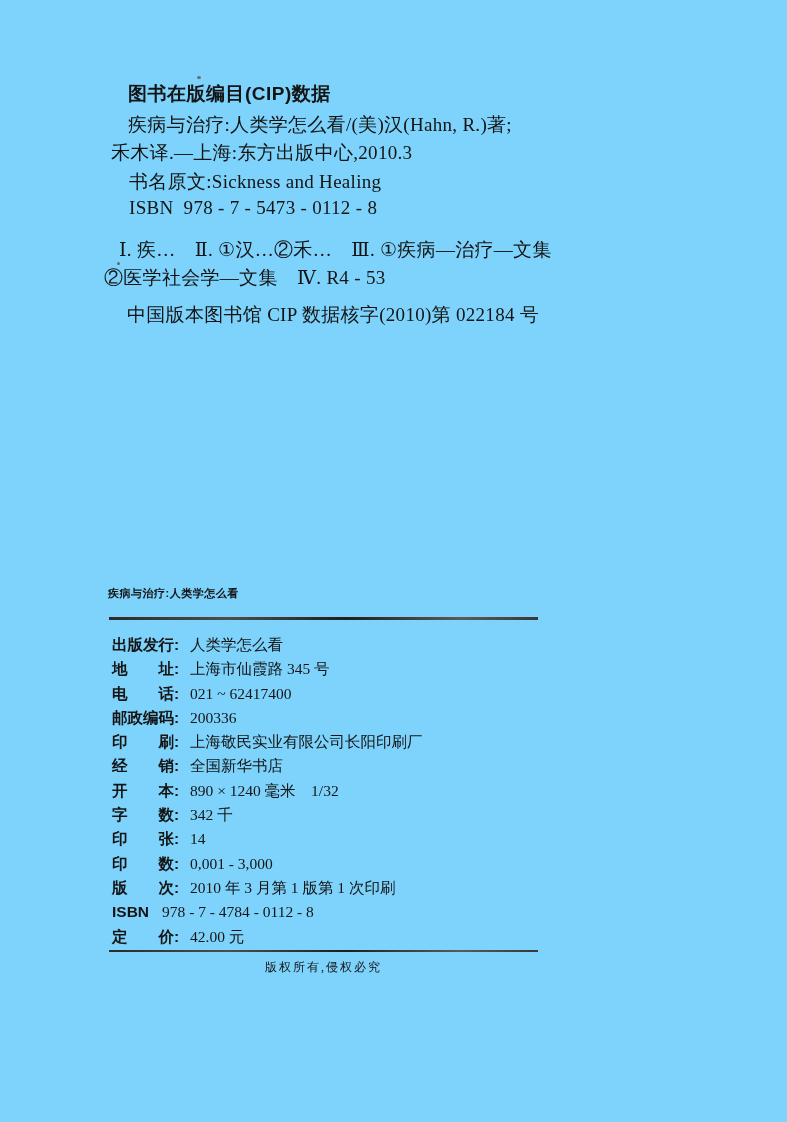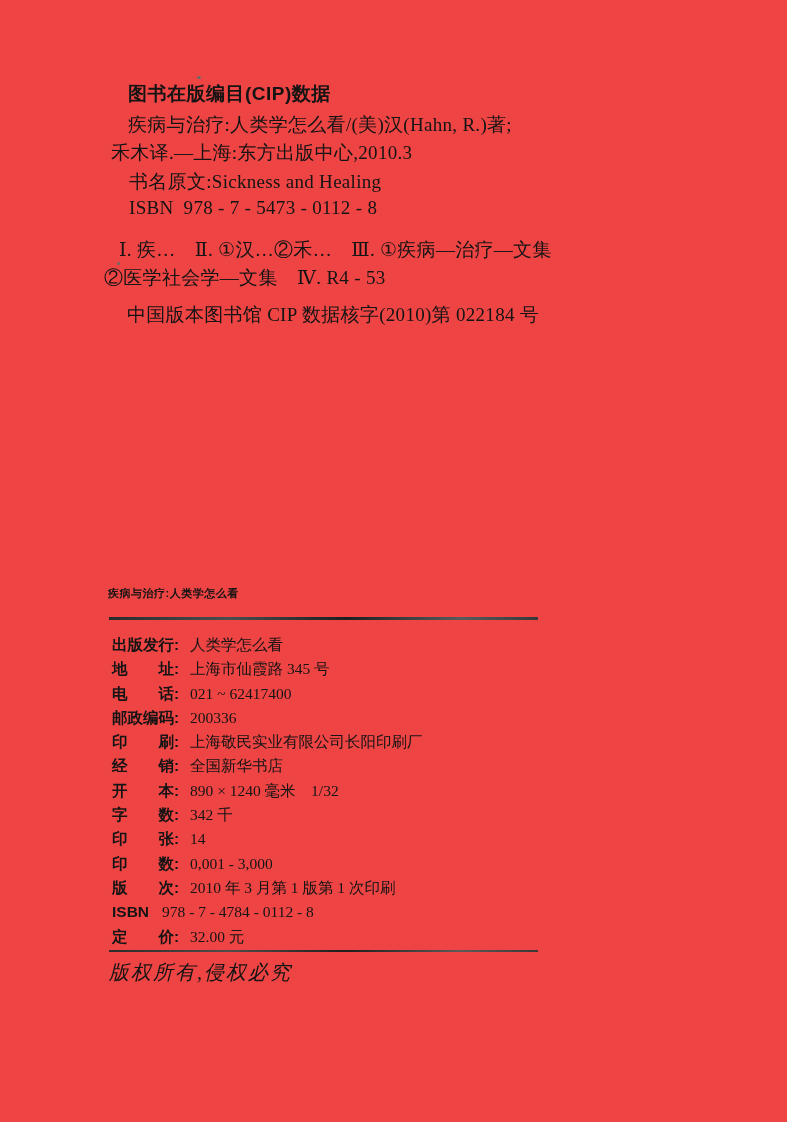--- a/index.html
+++ b/index.html
@@ -1,20 +1,20 @@
 <!DOCTYPE html>
 <html><head>
 <meta charset="utf-8">
 <style>
   html, body { margin: 0; padding: 0; background: #ffffff; }
   .page {
     position: relative;
     width: 787px;
     height: 1122px;
-    background: #ef4444;
+    background: #7dd3fc;
     color: #141414;
     font-family: "Liberation Serif", "DejaVu Serif", serif;
     overflow: hidden;
   }
   
   .cip-heading {
     position: absolute;
     left: 128px; top: 81px;
     font-family: "Liberation Sans", "DejaVu Sans", sans-serif;
     font-weight: 700;
@@ -83,23 +83,22 @@
   .pub-value {
     font-family: "Liberation Serif", "DejaVu Serif", serif;
     white-space: pre;
   }
 
   
   .footer-notice {
     position: absolute;
     left: 109px; top: 959px;
     width: 429px;
-    text-align: left;
-    font-size: 20px;
-    font-style: italic;
+    text-align: center;
+    font-size: 12px;
     letter-spacing: 2px;
   }
 
   
   .speck { position: absolute; background: #6a6a6a; border-radius: 50%; }
   .speck-1 { left: 197px; top: 76px; width: 4px; height: 3px; }
   .speck-2 { left: 117px; top: 262px; width: 3px; height: 3px; }
 </style>
 </head>
 <body>
@@ -165,21 +164,21 @@
     <div class="pub-row">
       <span class="pub-label">版　　次:</span>
       <span class="pub-value">2010 年 3 月第 1 版第 1 次印刷</span>
     </div>
     <div class="pub-row tight">
       <span class="pub-label">ISBN</span>
       <span class="pub-value">978 - 7 - 4784 - 0112 - 8</span>
     </div>
     <div class="pub-row">
       <span class="pub-label">定　　价:</span>
-      <span class="pub-value">32.00 元</span>
+      <span class="pub-value">42.00 元</span>
     </div>
   </div>
 
   <div class="rule rule-bottom"></div>
 
   <div class="footer-notice">版权所有,侵权必究</div>
 
 </div>
 
 </body></html>

